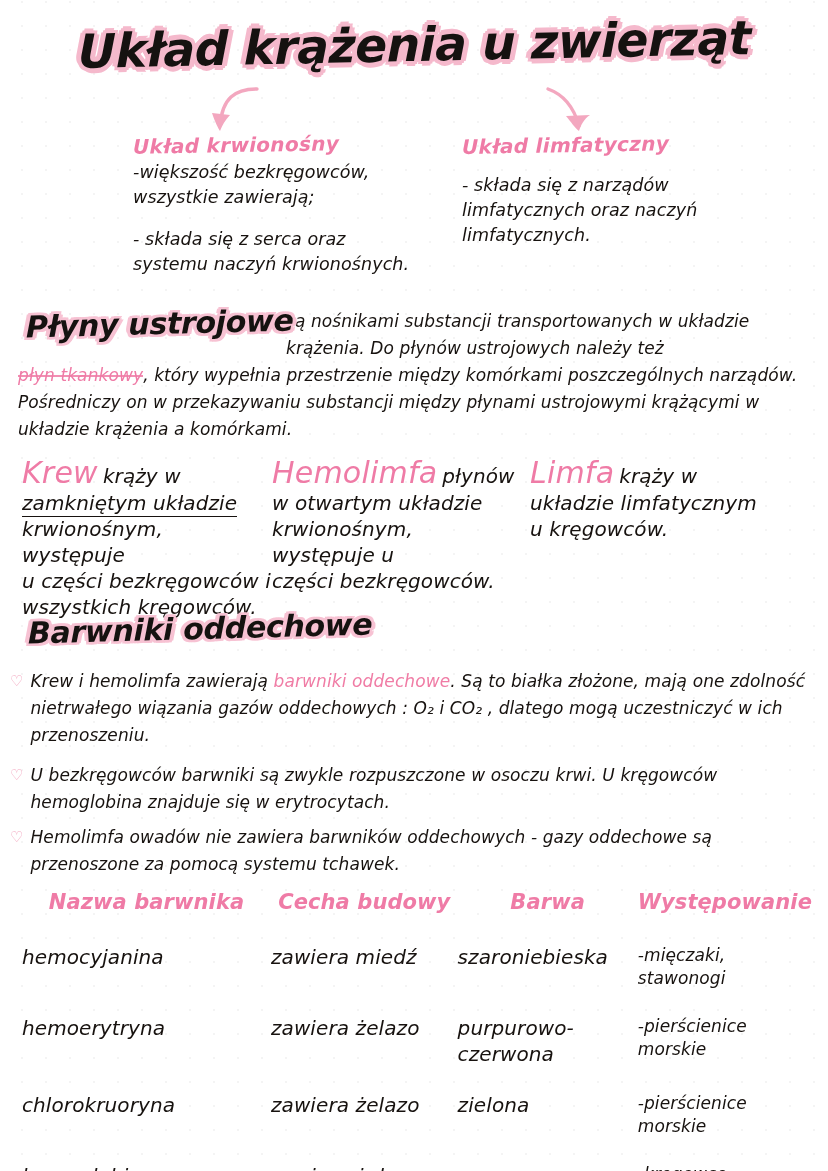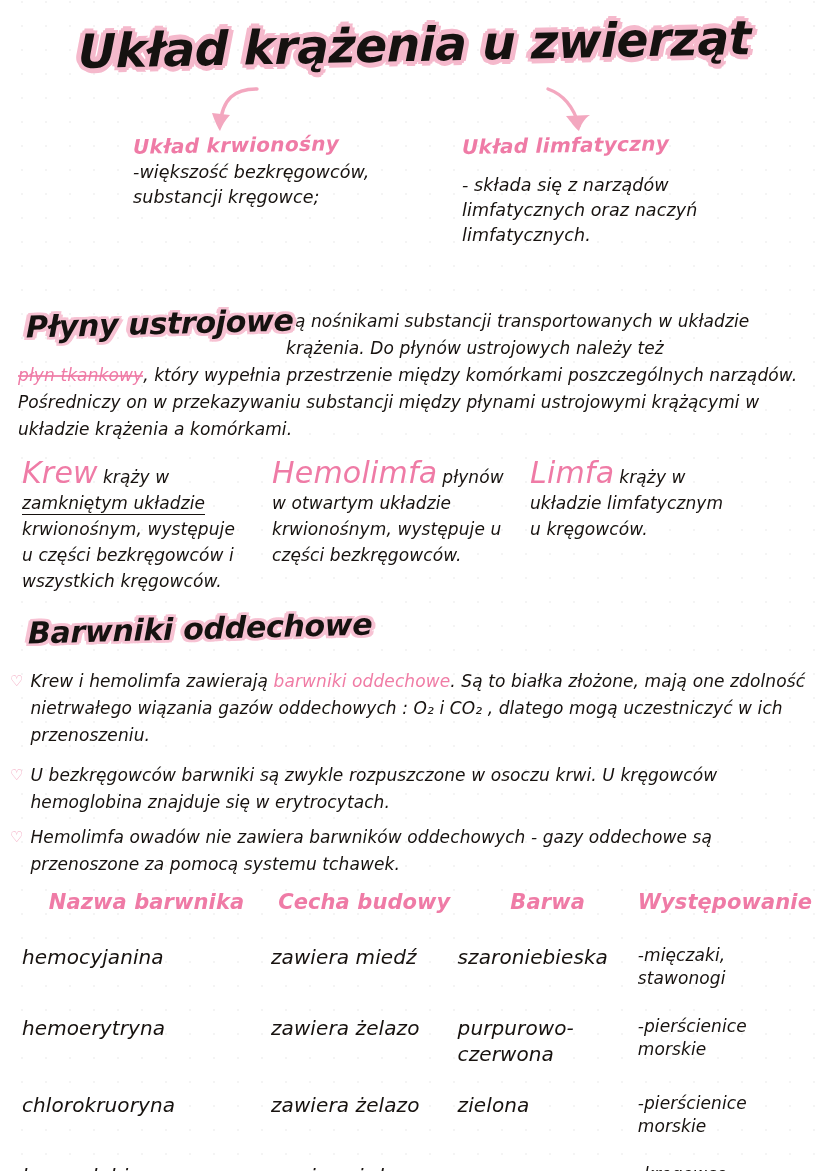--- a/index.html
+++ b/index.html
@@ -108,21 +108,21 @@
     height:1.4px;background:#ef7ba6;opacity:.85;
   }
 
   
   .fluidcol{position:absolute;}
   .fluidname{
     font-size:30px;font-style:italic;color:#ef7ba6;
     letter-spacing:.2px;
   }
   .fluidtxt{
-    font-size:17px;line-height:26px;font-style:italic;color:#17120f;
+    font-size:20px;line-height:26px;font-style:italic;color:#17120f;
   }
   .uline{border-bottom:1.6px solid #17120f;padding-bottom:1px;}
 
   
   .heartrow{position:absolute;display:flex;gap:7px;}
   .heart{
     color:#f2a3bd;font-size:15px;line-height:22px;flex:0 0 auto;padding-top:2px;
   }
   .hearttxt{font-size:17px;line-height:27px;font-style:italic;color:#17120f;}
 
@@ -159,22 +159,24 @@
   <path d="M7,27 C10,36 13,42 15,45 C17,40 20,34 25,29" fill="#f3a7bf"></path>
 </svg>
 <svg class="arrow" style="left:540px;top:86px;" width="60" height="52" viewBox="0 0 60 52">
   <path d="M8,3 C22,8 33,18 39,40" stroke="#f3a7bf" stroke-width="3.4" fill="none" stroke-linecap="round"></path>
   <path d="M26,30 C31,36 35,42 39,45 C41,39 44,33 50,29" fill="#f3a7bf"></path>
 </svg>
 
 <div id="col-left">
   <div class="subhead hw">Układ krwionośny</div>
   <div class="blk hw">-większość bezkręgowców,
-substancji kręgowce;</div>
+wszystkie zawierają;</div>
   <span class="gap"></span>
+  <div class="blk hw">- składa się z serca oraz
+systemu naczyń krwionośnych.</div>
 </div>
 
 <div id="col-right">
   <div class="subhead hw">Układ limfatyczny</div>
   <span class="gap"></span>
   <div class="blk hw">- składa się z narządów
 limfatycznych oraz naczyń
 limfatycznych.</div>
 </div>
 

